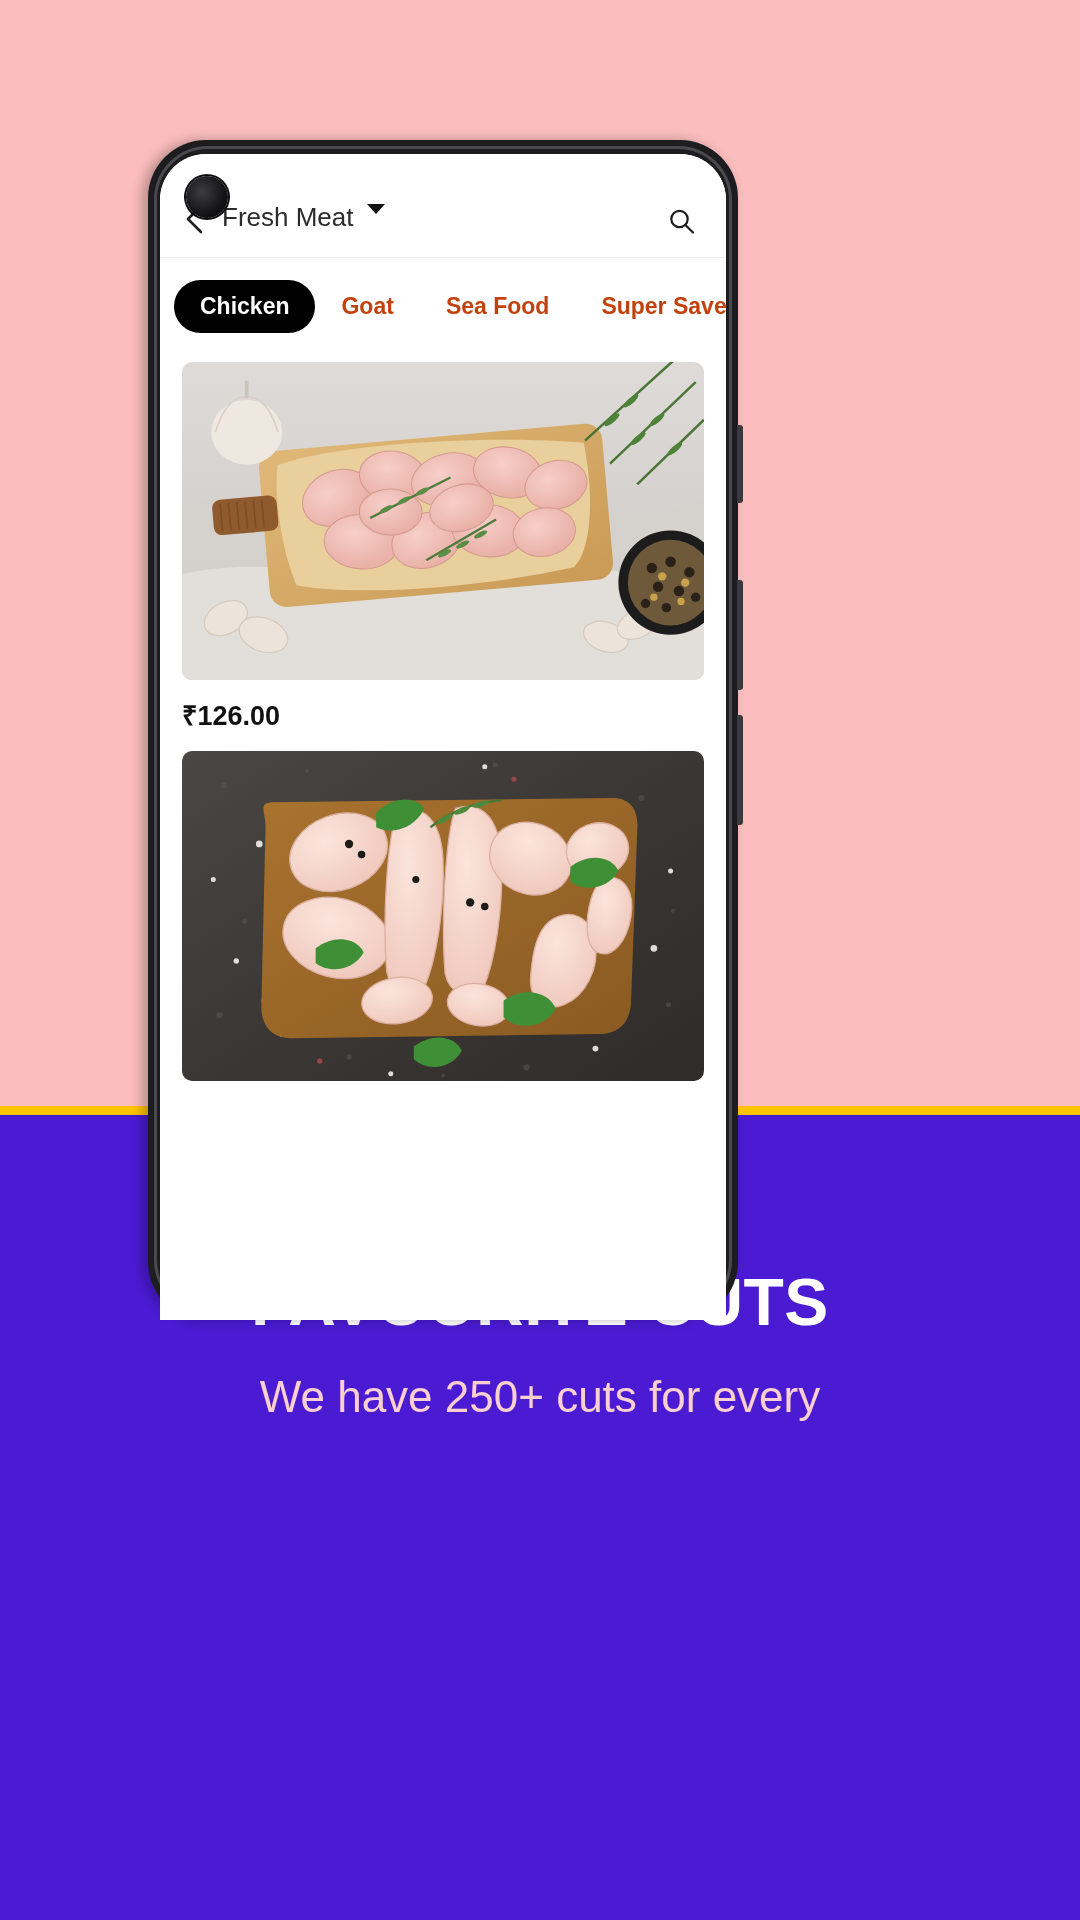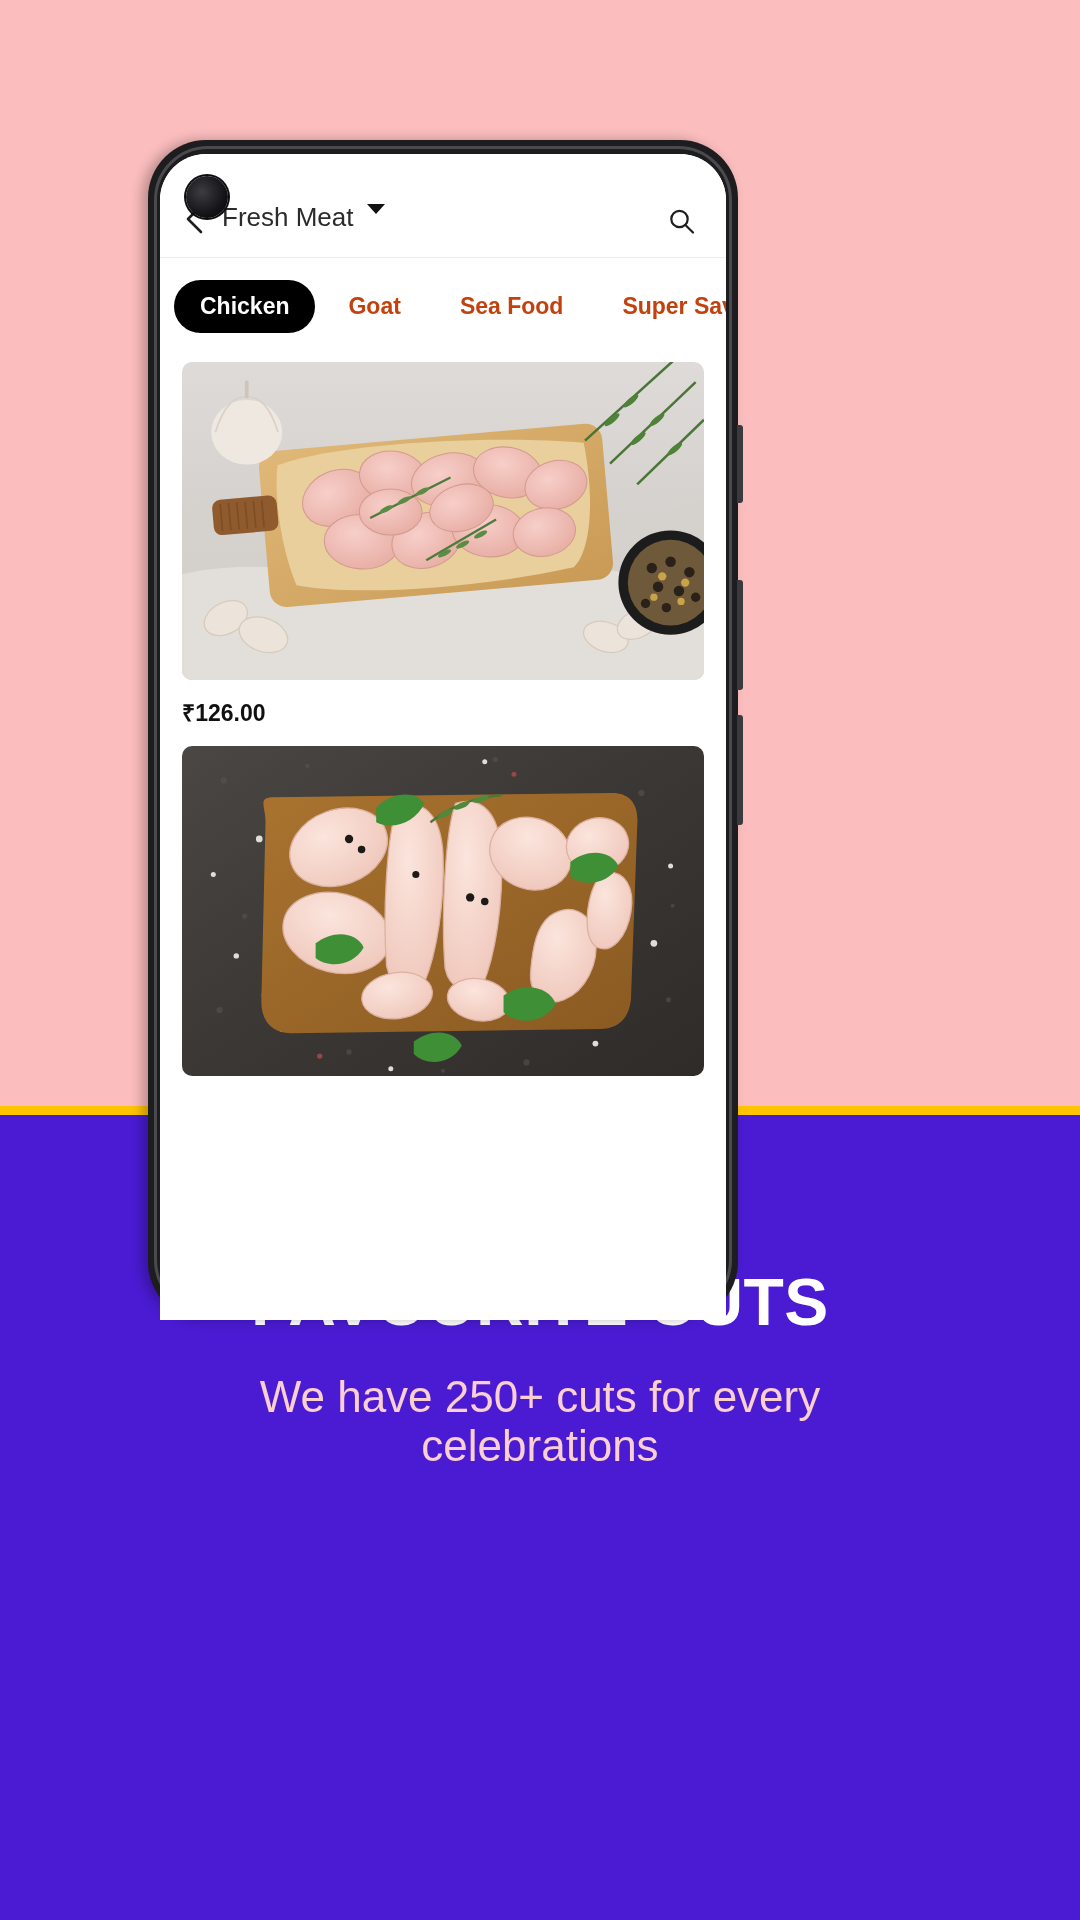--- a/index.html
+++ b/index.html
@@ -123,21 +123,21 @@
   #search-button {
     margin-left: auto; margin-right: 24px;
     width: 40px; height: 40px;
     display: flex; align-items: center; justify-content: center;
   }
 
   
   #tab-bar {
     display: flex;
     align-items: center;
-    gap: 7px;
+    gap: 0;
     height: 96px;
     padding: 0 0 0 14px;
     background: #ffffff;
     overflow: hidden;
     white-space: nowrap;
   }
   .tab-item {
     font-size: 23px;
     font-weight: 700;
     color: #c2410c;
@@ -208,37 +208,36 @@
   }
   .qty-value {
     font-size: 26px;
     font-weight: 700;
     color: #111111;
     min-width: 20px;
     text-align: center;
   }
   .product-price {
     margin-top: 16px;
-    font-size: 23px;
+    font-size: 27px;
     font-weight: 700;
     color: #111111;
   }
 </style>
 </head>
 <body>
 
 <div id="root">
 
   <div id="orange-stripe"></div>
 
   <div id="promo-banner">
     <div class="promo-line">YOUR</div>
     <div class="promo-line">FAVOURITE CUTS</div>
     <div id="promo-sub-1">We have 250+ cuts for every</div>
-    <div id="promo-sub-2">celebrations</div>
   </div>
 
   <div id="phone">
     <div class="side-btn" id="side-btn-1"></div>
     <div class="side-btn" id="side-btn-2"></div>
     <div class="side-btn" id="side-btn-3"></div>
     <div id="phone-inner-bezel"></div>
 
     <div id="phone-screen">
 

